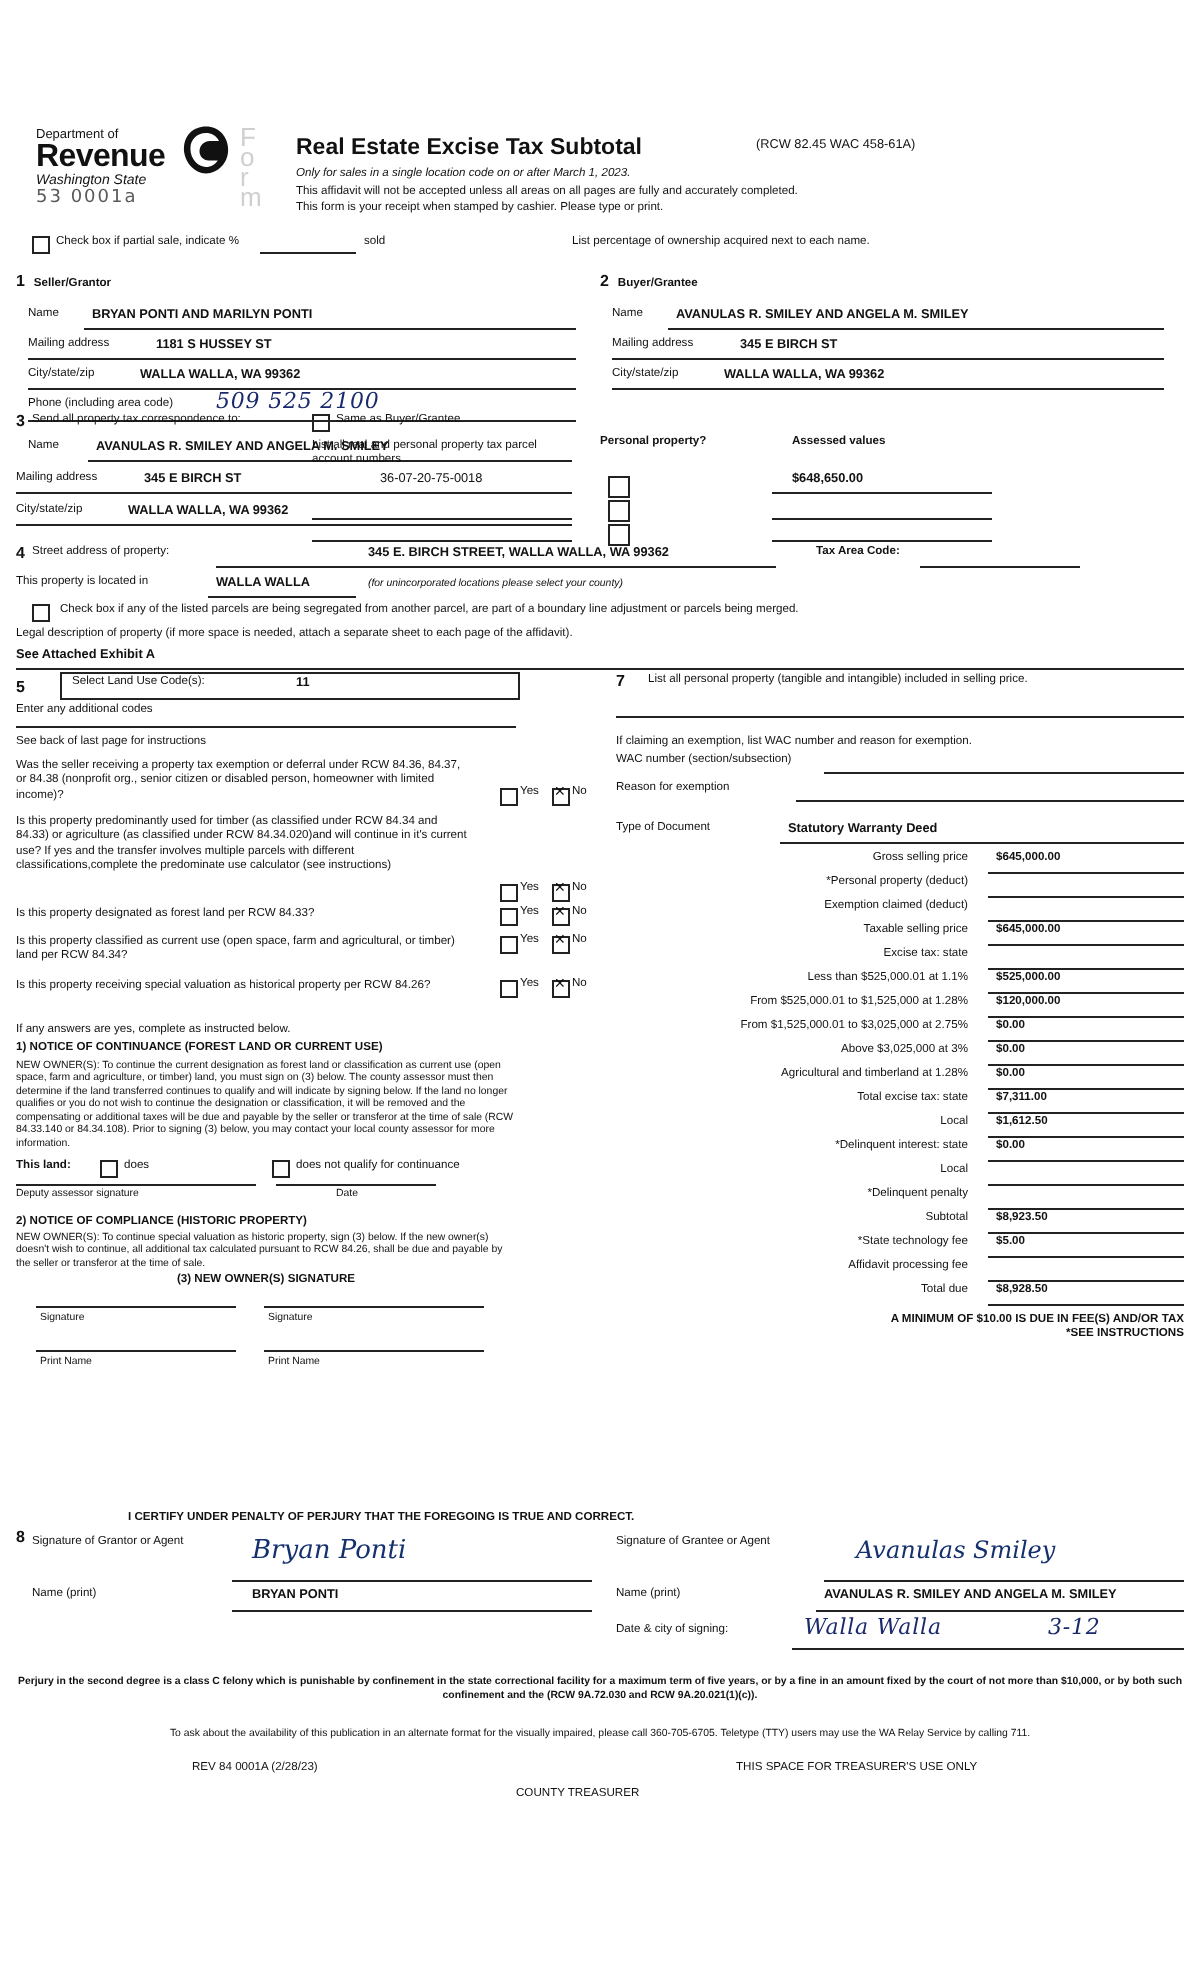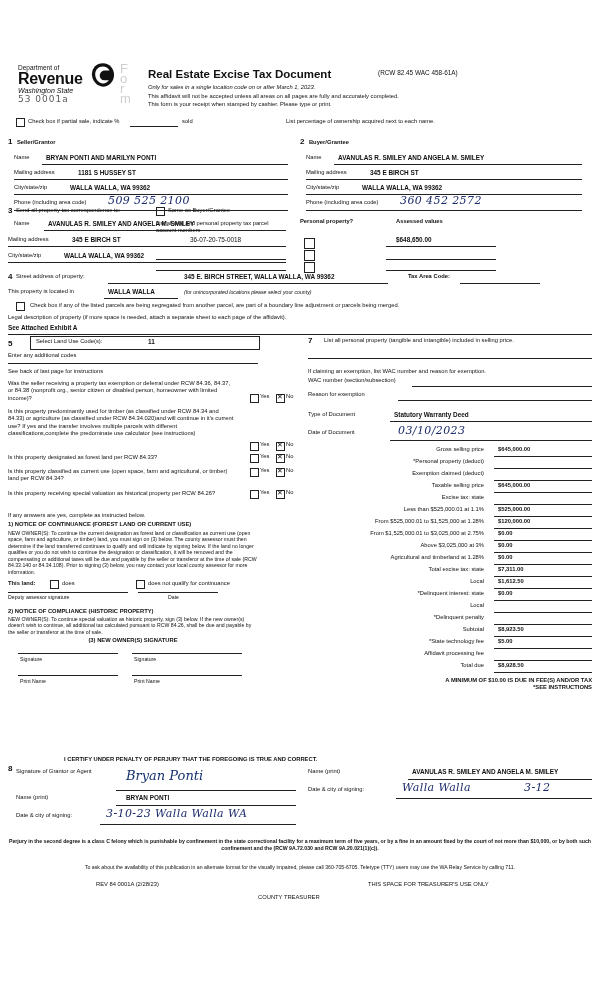--- a/index.html
+++ b/index.html
@@ -45,21 +45,21 @@
         <div class="d3">Washington State</div>
       </div>
       <svg class="wa-logo" viewBox="0 0 40 40">
         <path d="M20 2 C10 2 3 9 3 19 C3 29 11 38 20 38 C29 38 37 30 37 20 C37 10 30 2 20 2 Z" fill="#111"></path>
         <path d="M20 7 C13 7 8 12 8 19 C8 27 14 33 20 33 C24 33 27 31 29 28 L22 28 C18 28 15 25 15 21 C15 17 18 13 23 13 L30 13 C28 9 24 7 20 7 Z" fill="#fff"></path>
       </svg>
       <div class="formword">
         F<br>o<br>r<br>m
       </div>
       <div class="title">
-        <h1>Real Estate Excise Tax Document</h1>
+        <h1>Real Estate Excise Tax Subtotal</h1>
         <div class="rcw">(RCW 82.45 WAC 458-61A)</div>
         <div class="sub">
           <div class="it">Only for sales in a single location code on or after March 1, 2023.</div>
           <div>This affidavit will not be accepted unless all areas on all pages are fully and accurately completed.</div>
           <div>This form is your receipt when stamped by cashier. Please type or print.</div>
         </div>
       </div>
       <div class="stamp">53 0001a</div>
     </div>
 
@@ -109,25 +109,20 @@
         <div style="position:relative;height:15px;">
           <span class="xs" style="position:absolute;left:6px;top:3px;">Mailing address</span>
           <span class="s b" style="position:absolute;left:70px;top:3px;">345 E BIRCH ST</span>
           <span style="position:absolute;left:6px;top:13px;right:0;border-bottom:1px solid #222;"></span>
         </div>
         <div style="position:relative;height:15px;">
           <span class="xs" style="position:absolute;left:6px;top:3px;">City/state/zip</span>
           <span class="s b" style="position:absolute;left:62px;top:3px;">WALLA WALLA, WA 99362</span>
           <span style="position:absolute;left:6px;top:13px;right:0;border-bottom:1px solid #222;"></span>
         </div>
-        <div style="position:relative;height:18px;">
-          <span class="xs" style="position:absolute;left:6px;top:3px;">Phone (including area code)</span>
-          <span class="hand" style="position:absolute;left:100px;top:-2px;">360 452 2572</span>
-          <span style="position:absolute;left:6px;top:14px;right:0;border-bottom:1px solid #222;"></span>
-        </div>
       </div>
     </div>
 
     <div style="position:relative;height:66px;">
       <span class="secnum" style="position:absolute;left:0;top:0;">3</span>
       <span class="xs" style="position:absolute;left:8px;top:1px;">Send all property tax correspondence to:</span>
       <span class="box" style="position:absolute;left:148px;top:1px;"></span>
       <span class="xs" style="position:absolute;left:160px;top:1px;">Same as Buyer/Grantee</span>
 
       <span class="xs" style="position:absolute;left:6px;top:14px;">Name</span>
@@ -289,25 +284,20 @@
         <div style="position:relative;height:16px;">
           <span class="xs" style="position:absolute;left:0;top:0;">Reason for exemption</span>
           <span style="position:absolute;left:90px;top:9px;width:194px;border-bottom:1px solid #222;"></span>
         </div>
 
         <div style="position:relative;height:16px;margin-top:2px;">
           <span class="xs" style="position:absolute;left:0;top:2px;">Type of Document</span>
           <span class="s b" style="position:absolute;left:86px;top:2px;">Statutory Warranty Deed</span>
           <span style="position:absolute;left:82px;top:12px;width:202px;border-bottom:1px solid #222;"></span>
         </div>
-        <div style="position:relative;height:20px;">
-          <span class="xs" style="position:absolute;left:0;top:4px;">Date of Document</span>
-          <span class="hand" style="position:absolute;left:90px;top:-1px;">03/10/2023</span>
-          <span style="position:absolute;left:82px;top:15px;width:202px;border-bottom:1px solid #222;"></span>
-        </div>
 
         <div id="money-rows">
             <div style="position: relative; height: 12px;">
               <span class="xs" style="position: absolute; right: 108px; top: 1px; white-space: nowrap; text-align: right;">Gross selling price</span>
               <span class="xs b" style="position: absolute; left: 190px; top: 1px; white-space: nowrap;">$645,000.00</span>
               <span style="position: absolute; left: 186px; top: 11px; width: 98px; border-bottom: 1px solid rgb(34, 34, 34);"></span>
             </div>
             <div style="position: relative; height: 12px;">
               <span class="xs" style="position: absolute; right: 108px; top: 1px; white-space: nowrap; text-align: right;">*Personal property (deduct)</span>
               <span class="xs b" style="position: absolute; left: 190px; top: 1px; white-space: nowrap;"></span>
@@ -413,28 +403,28 @@
         <div style="position:relative;height:26px;">
           <span class="xs" style="position:absolute;left:0;top:0;">Signature of Grantor or Agent</span>
           <span class="sig-script" style="position:absolute;left:110px;top:0px;font-size:13px;">Bryan Ponti</span>
           <span style="position:absolute;left:100px;top:22px;width:180px;border-bottom:1px solid #222;"></span>
         </div>
         <div style="position:relative;height:14px;">
           <span class="xs" style="position:absolute;left:0;top:0;">Name (print)</span>
           <span class="s b" style="position:absolute;left:110px;top:0;">BRYAN PONTI</span>
           <span style="position:absolute;left:100px;top:11px;width:180px;border-bottom:1px solid #222;"></span>
         </div>
-        <div style="position:relative;height:20px;">
-          <span class="xs" style="position:absolute;left:0;top:4px;">Date &amp; city of signing:</span>
-          <span class="hand" style="position:absolute;left:90px;top:-1px;">3-10-23  Walla Walla WA</span>
-          <span style="position:absolute;left:84px;top:16px;width:196px;border-bottom:1px solid #222;"></span>
-        </div>
       </div>
 
       <div style="position:absolute;left:300px;top:12px;width:284px;">
+        <div style="position:relative;height:26px;">
+          <span class="xs" style="position:absolute;left:0;top:0;">Signature of Grantee or Agent</span>
+          <span class="sig-script" style="position:absolute;left:120px;top:0px;font-size:12px;">Avanulas Smiley</span>
+          <span style="position:absolute;left:104px;top:22px;width:180px;border-bottom:1px solid #222;"></span>
+        </div>
         <div style="position:relative;height:14px;">
           <span class="xs" style="position:absolute;left:0;top:0;">Name (print)</span>
           <span class="s b" style="position:absolute;left:104px;top:0;">AVANULAS R. SMILEY AND ANGELA M. SMILEY</span>
           <span style="position:absolute;left:100px;top:11px;width:184px;border-bottom:1px solid #222;"></span>
         </div>
         <div style="position:relative;height:20px;">
           <span class="xs" style="position:absolute;left:0;top:4px;">Date &amp; city of signing:</span>
           <span class="hand" style="position:absolute;left:94px;top:-1px;">Walla Walla</span>
           <span class="hand" style="position:absolute;left:216px;top:-1px;">3-12</span>
           <span style="position:absolute;left:88px;top:16px;width:196px;border-bottom:1px solid #222;"></span>

